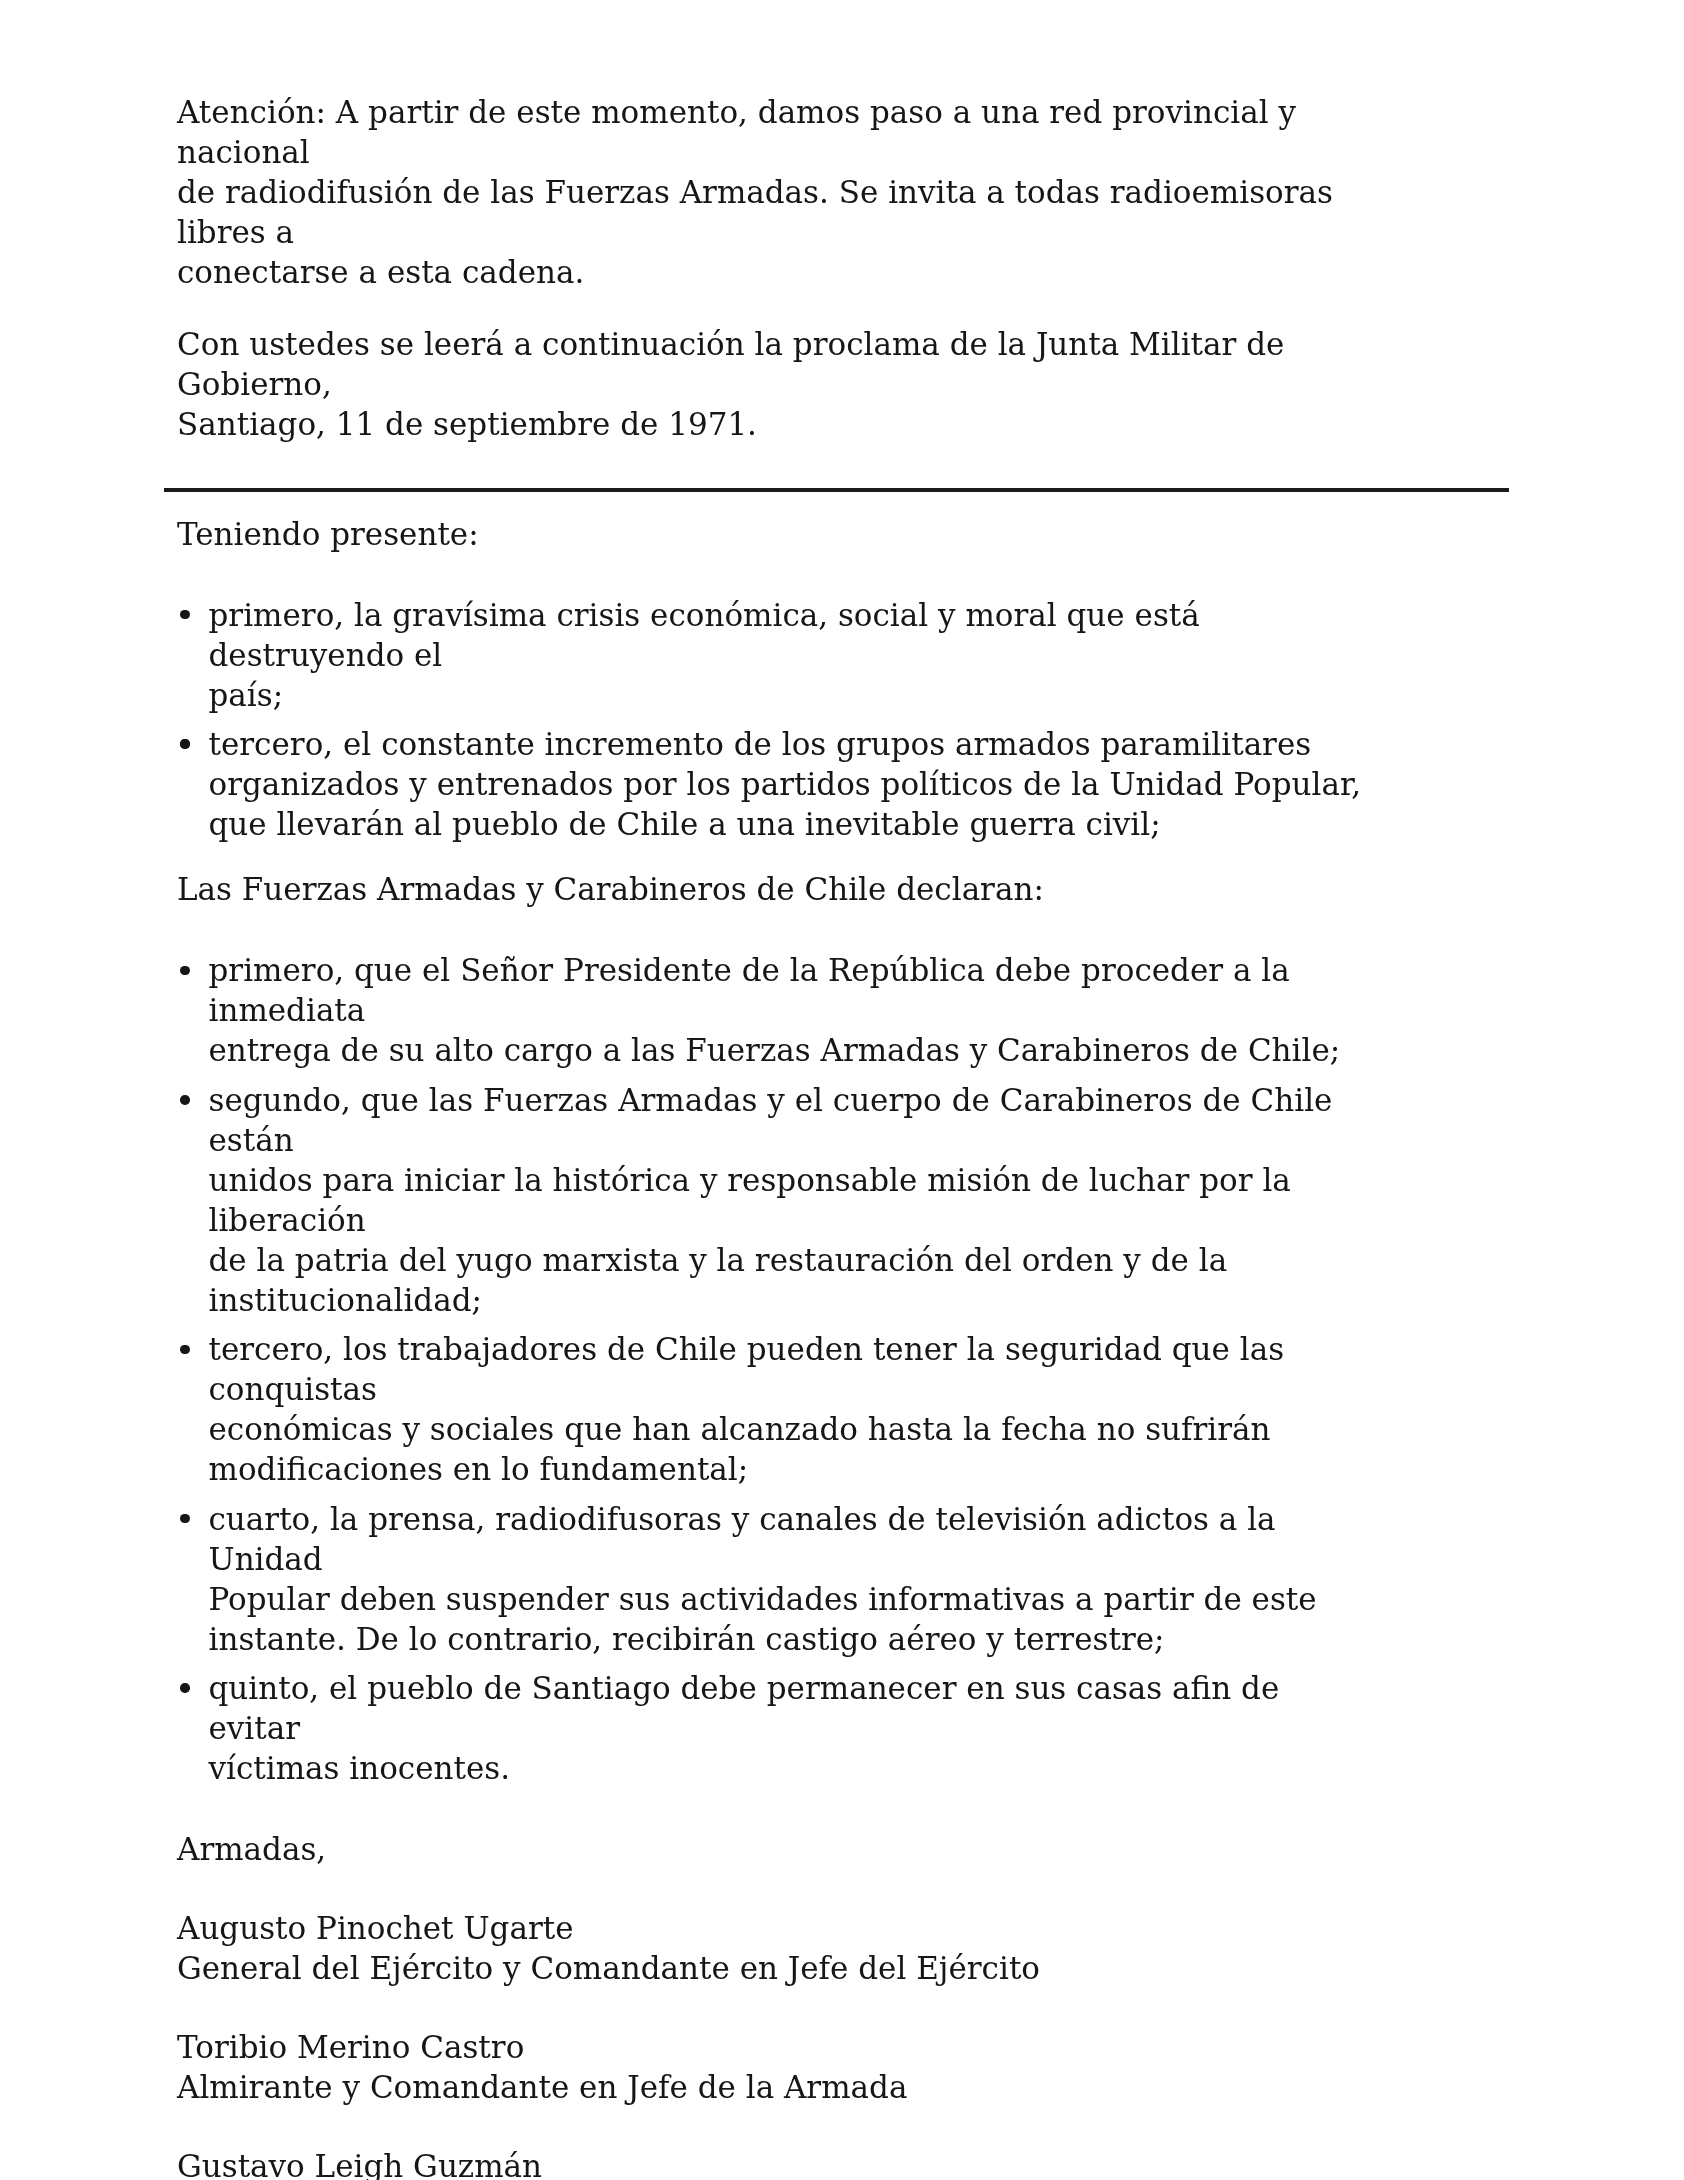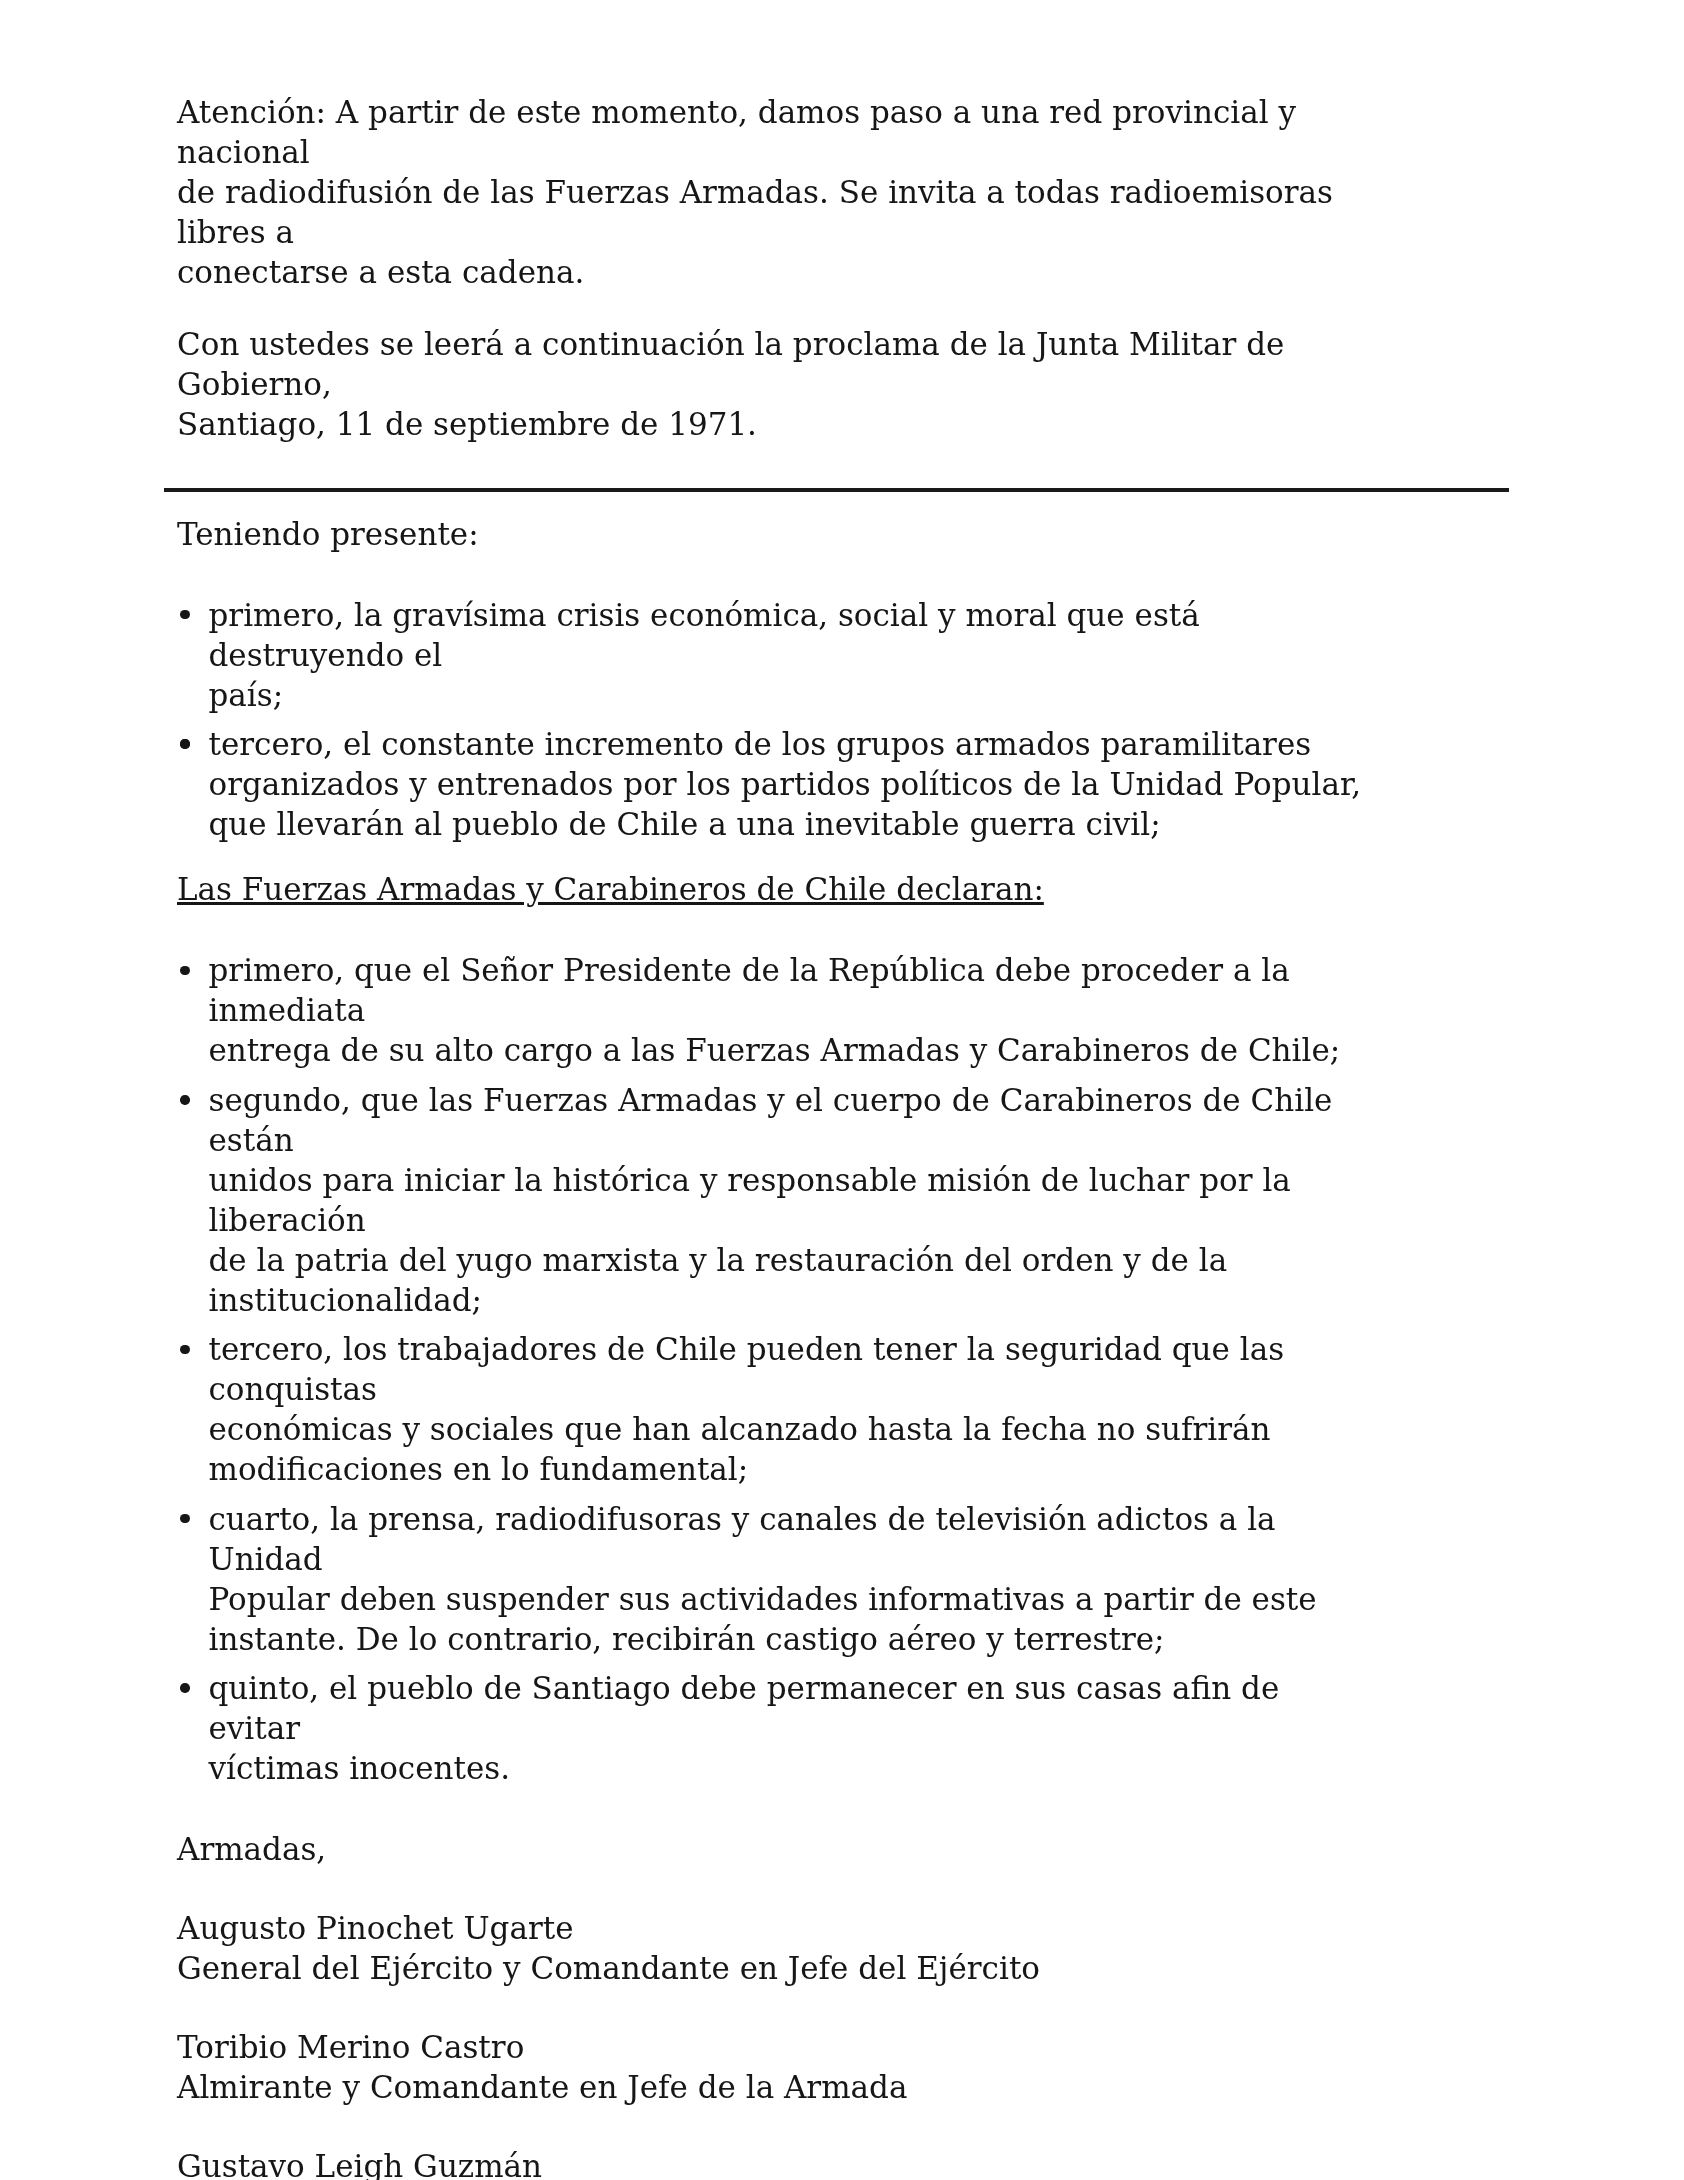--- a/index.html
+++ b/index.html
@@ -35,21 +35,20 @@
     height: 0;
     width: 1345px;
     margin: 44px 0 0 -12.8px;
   }
   .heading {
     margin: 22px 0 0 0;
     white-space: pre-line;
   }
   .heading--tight {
     margin-top: 25.6px;
-    text-decoration: underline;
   }
   .bullets {
     list-style: none;
     margin: 41px 0 0 0;
     padding: 0;
     max-width: 1380px;
   }
   .bullets li {
     position: relative;
     padding-left: 31.5px;

